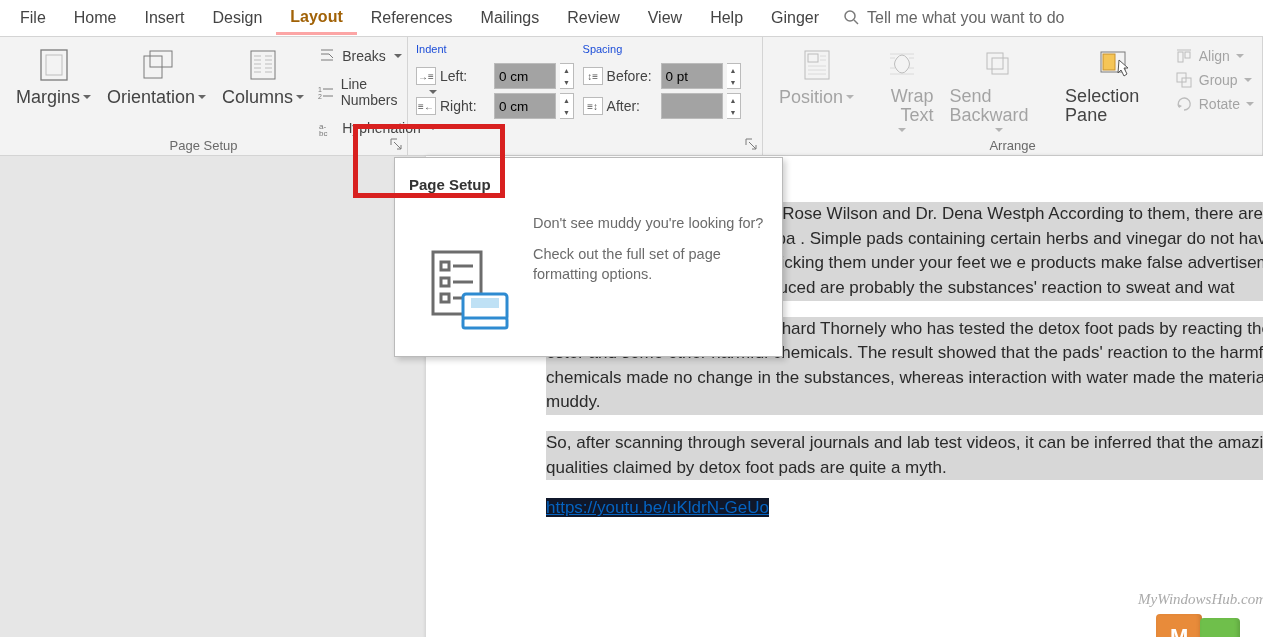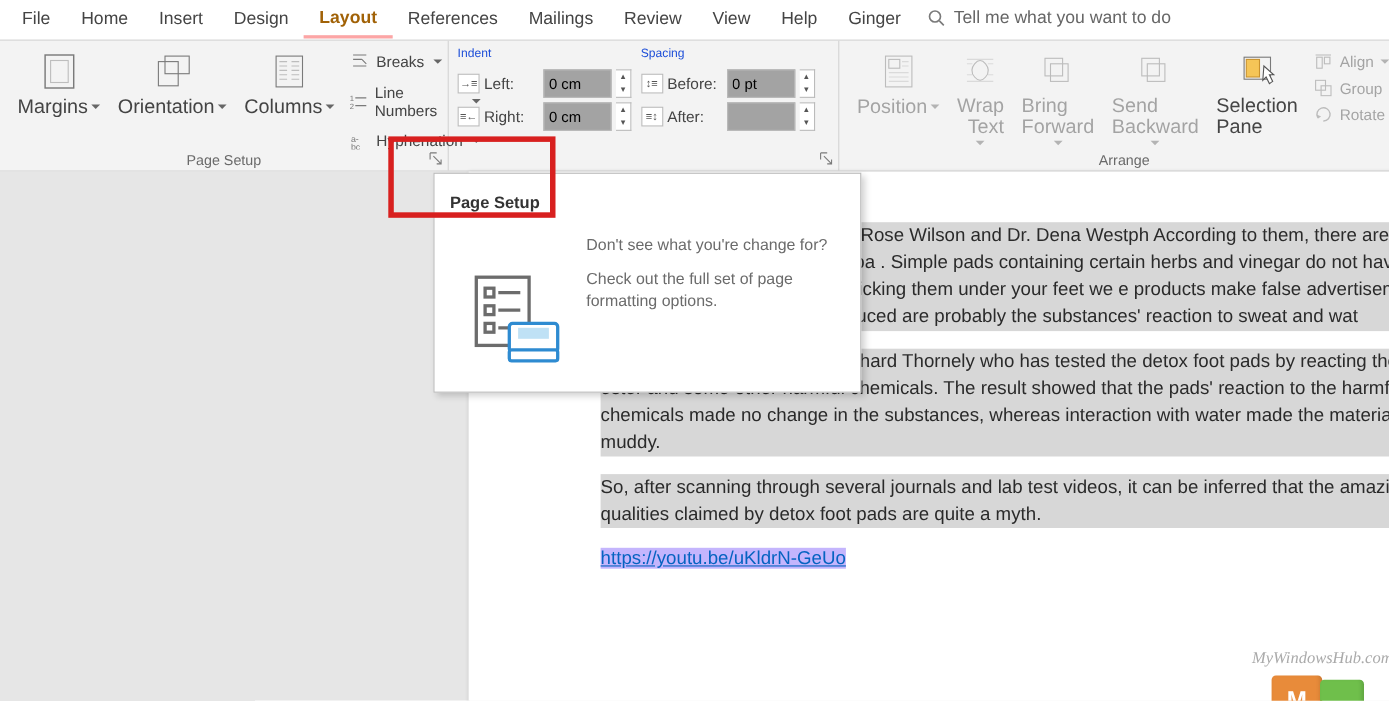--- a/index.html
+++ b/index.html
@@ -56,21 +56,21 @@
   .supertip { position:absolute; left:394px; top:157px; width:389px; height:200px; background:#fff; border:1px solid #bababa; box-shadow:3px 3px 6px rgba(0,0,0,.18); z-index:20; padding:18px 18px 14px 14px; }
   .supertip .title { font-size:15px; font-weight:700; color:#333; }
   .supertip .d1 { font-size:14.5px; color:#6b6b6b; margin-top:22px; margin-left:124px;}
   .supertip .d2 { font-size:14.5px; color:#6b6b6b; margin-top:14px; margin-left:124px; line-height:1.35;}
   .supertip .ticon { position:absolute; left:32px; top:90px; }
 
   
   .doc-area { position:absolute; left:0; top:156px; right:0; bottom:0; background:#e6e6e6; }
   .page { position:absolute; left:426px; top:0; width:900px; min-height:600px; background:#fff; box-shadow:0 0 4px rgba(0,0,0,.15); padding:46px 0 20px 120px; }
   .page p { font-size:17px; color:#2a2a2a; line-height:1.45; margin-bottom:16px; background:#d7d7d7; }
-  .page a { color:#0563c1; text-decoration:underline; background:#c4b5fd;}
+  .page a { color:#0563c1; text-decoration:underline; background:#0f172a;}
   .watermark { position:absolute; right:60px; bottom:50px; text-align:center; }
   .watermark .t { font-family:cursive; font-style:italic; color:#aaa; font-size:15px; text-shadow:0 0 2px #fff;}
   .watermark .tiles { position:relative; width:92px; height:92px; margin:6px auto 0 auto;}
   .tile { position:absolute; width:46px; height:46px; border-radius:4px; display:flex; align-items:center; justify-content:center; color:#fff; font-size:22px; font-weight:600; box-shadow:inset -2px -2px 4px rgba(0,0,0,.15);}
   .tile.m { background:#e88b3a; left:0; top:0;}
   .tile.g { background:#6fbf4b; left:44px; top:4px; width:40px; height:40px;}
 
   
   .stroke-grey { stroke:#7a7a7a; fill:none; }
   .fill-grey { fill:#7a7a7a; }
@@ -285,32 +285,20 @@
             </g>
             <path d="M12 10 Q17 4 22 10 Q27 16 22 22 Q17 28 12 22 Q7 16 12 10 Z" class="stroke-grey"></path>
           </svg>
         </span>
       <span class="lbl" style="flex-direction:column; line-height:1.05;text-align:right;">
           <span>Wrap Text</span>
           <span class="caret"></span>
         </span>
     </div>
 
-    <div class="big-btn disabled">
-      <span class="ic">
-          <svg width="34" height="34" viewBox="0 0 34 34">
-            <rect x="10" y="10" width="16" height="16" class="stroke-grey" fill="#fff"></rect>
-            <rect x="5" y="5" width="16" height="16" class="stroke-grey" fill="#f3f3f3"></rect>
-          </svg>
-        </span>
-      <span class="lbl" style="flex-direction:column; line-height:1.05;">
-          <span>Bring Forward</span>
-          <span class="caret"></span>
-        </span>
-    </div>
 
     <div class="big-btn disabled">
       <span class="ic">
           <svg width="34" height="34" viewBox="0 0 34 34">
             <rect x="5" y="5" width="16" height="16" class="stroke-grey" fill="#f3f3f3"></rect>
             <rect x="10" y="10" width="16" height="16" class="stroke-grey" fill="#fff"></rect>
           </svg>
         </span>
       <span class="lbl" style="flex-direction:column; line-height:1.05;">
           <span>Send Backward</span>
@@ -380,21 +368,21 @@
         <div class="tile m">M</div>
         <div class="tile g"></div>
 
       </div>
     </div>
   </div>
 </div>
 
 <div class="supertip">
   <div class="title">Page Setup</div>
-  <div class="d1">Don't see what you're change for?</div>
+  <div class="d1">Don't see muddy you're looking for?</div>
   <div class="d2">Check out the full set of page formatting options.</div>
   <div class="ticon">
     <svg width="84" height="84" viewBox="0 0 84 84">
       <rect x="6" y="4" width="48" height="62" stroke="#6c6c6c" stroke-width="3" fill="none"></rect>
       <rect x="14" y="14" width="8" height="8" stroke="#6c6c6c" stroke-width="3" fill="none"></rect>
       <line x1="26" y1="18" x2="46" y2="18" stroke="#6c6c6c" stroke-width="3"></line>
       <rect x="14" y="30" width="8" height="8" stroke="#6c6c6c" stroke-width="3" fill="none"></rect>
       <line x1="26" y1="34" x2="46" y2="34" stroke="#6c6c6c" stroke-width="3"></line>
       <rect x="14" y="46" width="8" height="8" stroke="#6c6c6c" stroke-width="3" fill="none"></rect>
       <line x1="26" y1="50" x2="46" y2="50" stroke="#6c6c6c" stroke-width="3"></line>

